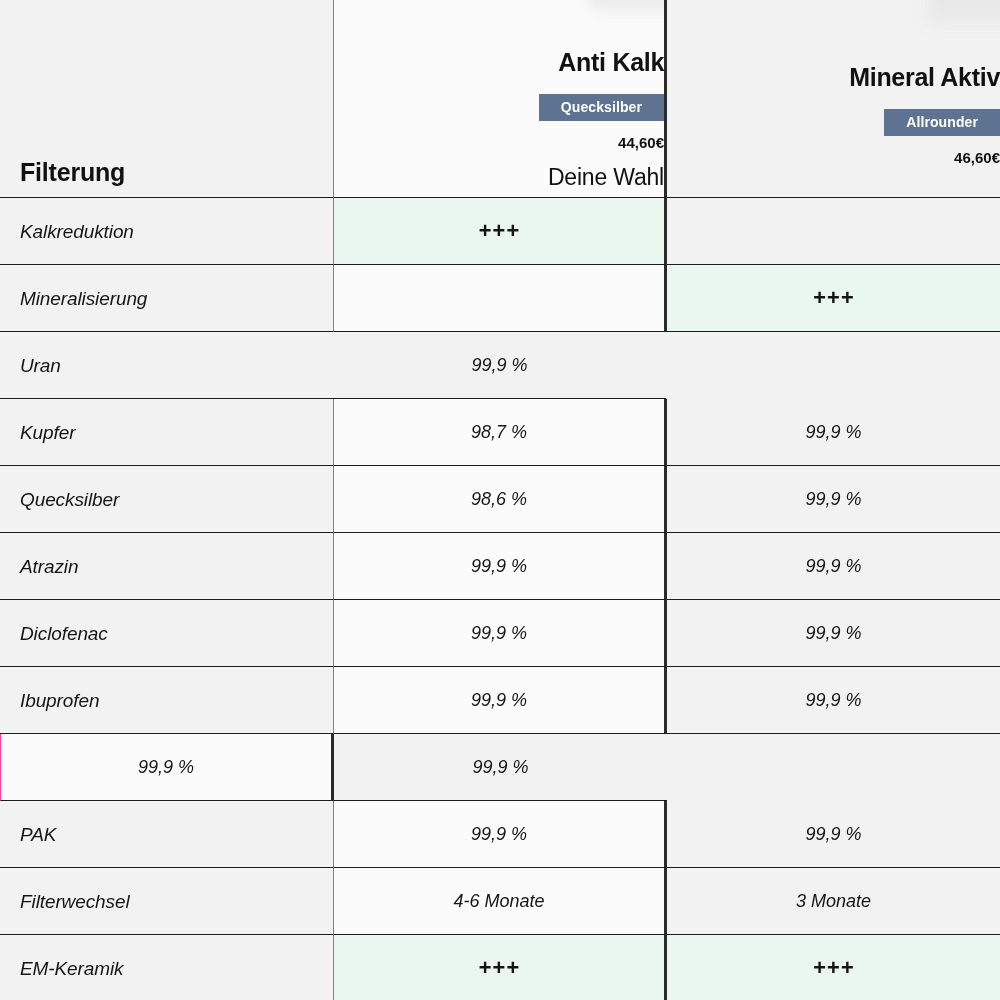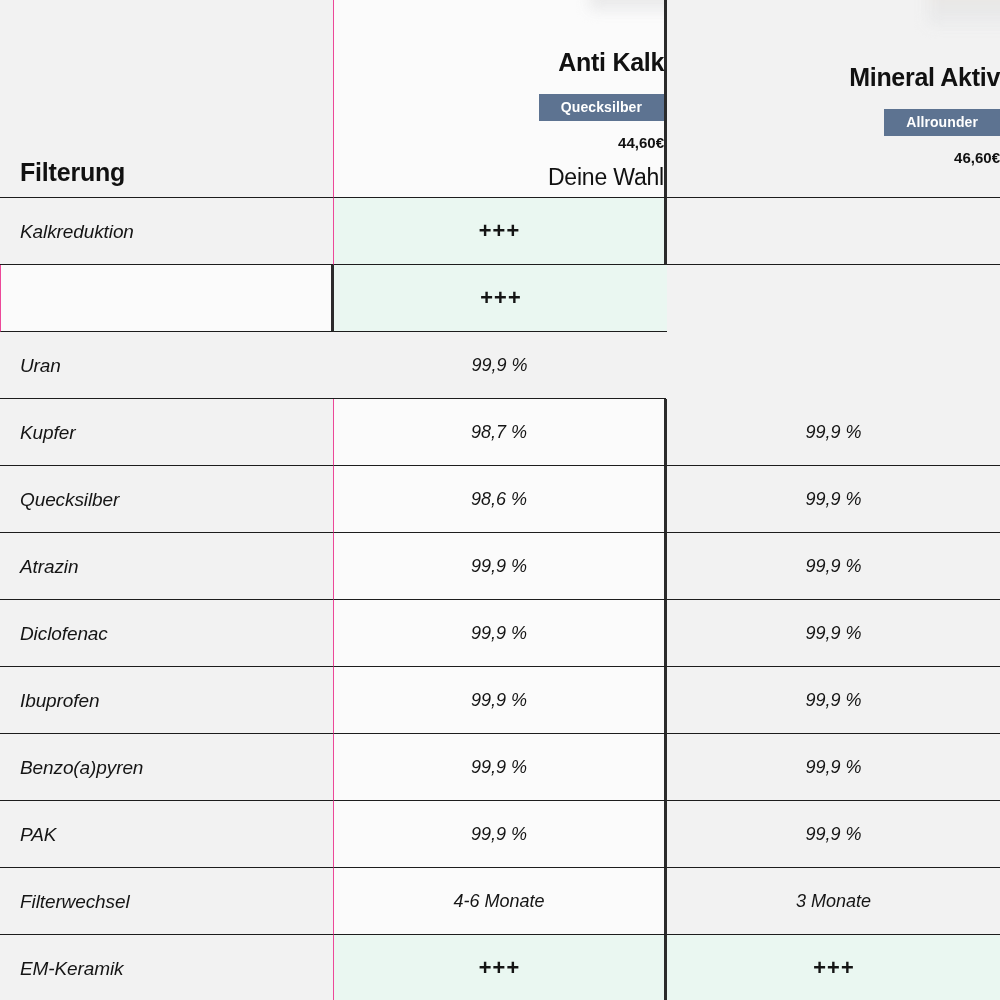--- a/index.html
+++ b/index.html
@@ -212,20 +212,23 @@
           <span class="label-text">Kalkreduktion</span>
         </div>
         <div class="cell cell-prod sel hl">
           <span class="val-text plus">+++</span>
         </div>
         <div class="cell cell-prod alt">
           <span class="val-text"></span>
         </div>
       </div>
       <div class="row row-body">
+        <div class="cell cell-label">
+          <span class="label-text">Mineralisierung</span>
+        </div>
         <div class="cell cell-prod sel">
           <span class="val-text"></span>
         </div>
         <div class="cell cell-prod alt hl">
           <span class="val-text plus">+++</span>
         </div>
       </div>
       <div class="row row-body">
         <div class="cell cell-label">
           <span class="label-text">Uran</span>
@@ -283,23 +286,20 @@
           <span class="label-text">Ibuprofen</span>
         </div>
         <div class="cell cell-prod sel">
           <span class="val-text">99,9 %</span>
         </div>
         <div class="cell cell-prod alt">
           <span class="val-text">99,9 %</span>
         </div>
       </div>
       <div class="row row-body">
-        <div class="cell cell-label">
-          <span class="label-text">Benzo(a)pyren</span>
-        </div>
         <div class="cell cell-prod sel">
           <span class="val-text">99,9 %</span>
         </div>
         <div class="cell cell-prod alt">
           <span class="val-text">99,9 %</span>
         </div>
       </div>
       <div class="row row-body">
         <div class="cell cell-label">
           <span class="label-text">PAK</span>

